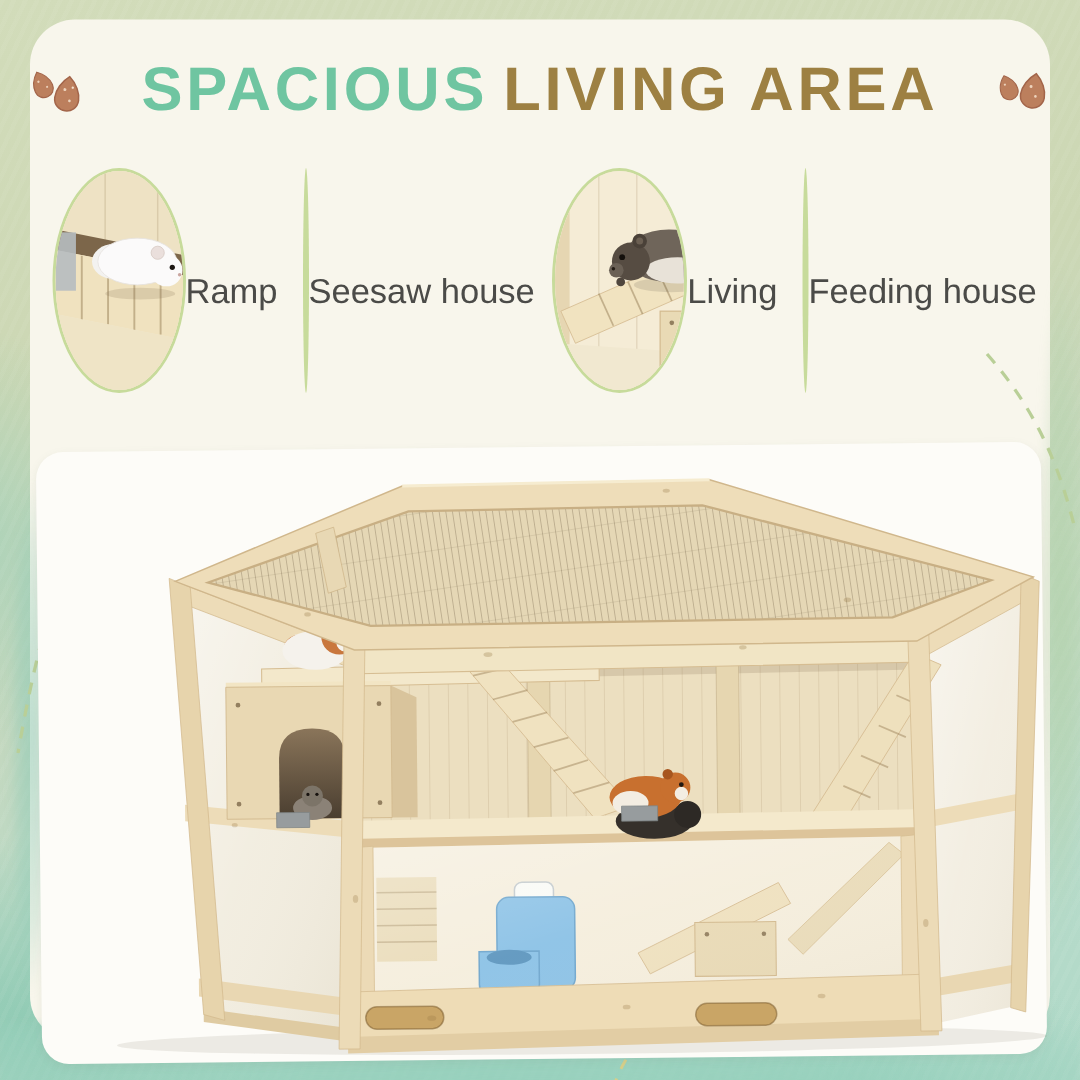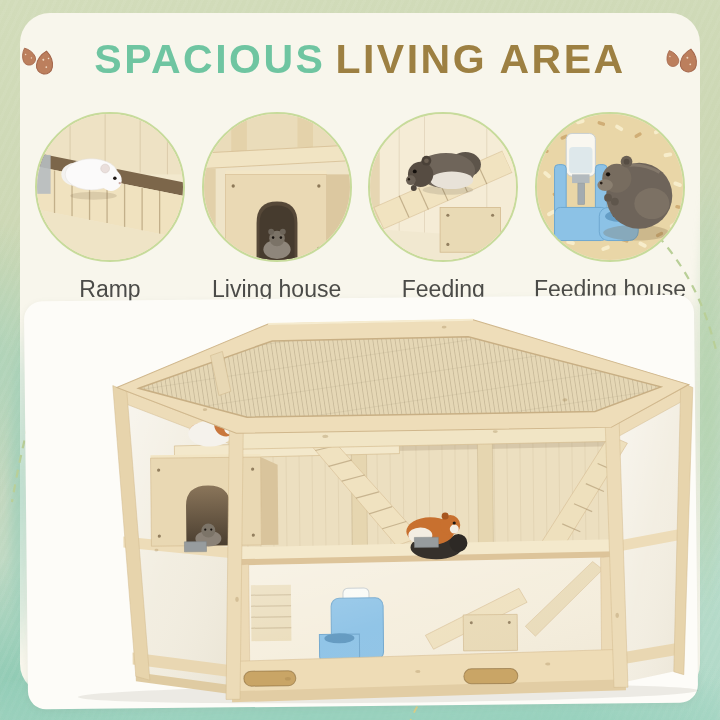--- a/index.html
+++ b/index.html
@@ -36,21 +36,21 @@
 
   
   .header{position:absolute;left:0;top:36px;width:720px;display:flex;align-items:center;justify-content:center;gap:34px;}
   .title{margin:0;font-size:41px;font-weight:700;letter-spacing:2.5px;white-space:nowrap;}
   .title .t1{color:var(--teal,#6fc5a1);margin-right:10px;}
   .title .t2{color:var(--gold,#9d8042);}
   .almonds{width:44px;height:40px;flex:0 0 auto;}
 
   
   .features{position:absolute;left:35px;top:112px;width:650px;display:flex;justify-content:space-between;}
-  .feature{width:150px;display:flex;flex-direction:column;align-items:center;}
+  .feature{width:150px;display:flex;flex-direction:row;align-items:center;}
   .circle{width:150px;height:150px;border-radius:50%;overflow:hidden;border:2px solid var(--ring,#c7db9b);box-sizing:border-box;background:#f2e8cd;}
   .circle svg{display:block;width:146px;height:146px;}
   .feature-label{margin-top:14px;font-size:23px;color:var(--label,#4b4b48);white-space:nowrap;}
 
   
   .photo{position:absolute;left:26px;top:298px;width:670px;height:408px;background:#fdfcf8;
     border-radius:18px;transform:rotate(-0.6deg);box-shadow:0 2px 6px rgba(120,140,120,.12);}
   .photo svg{display:block;width:670px;height:408px;}
 </style>
 </head>
@@ -160,21 +160,21 @@
           <g>
             <ellipse cx="75" cy="139" rx="14" ry="10" fill="#8e867b"></ellipse>
             <circle cx="75" cy="128" r="8" fill="#7b7367"></circle>
             <circle cx="69" cy="121" r="3" fill="#6d655a"></circle>
               <circle cx="81" cy="121" r="3" fill="#6d655a"></circle>
             <circle cx="71" cy="127" r="1.3" fill="#17120e"></circle>
               <circle cx="79" cy="127" r="1.3" fill="#17120e"></circle>
           </g>
         </svg>
       </div>
-      <span class="feature-label">Living house</span>
+      <span class="feature-label">Seesaw house</span>
     </div>
 
     <div class="feature">
       <div class="circle">
         <svg viewBox="0 0 150 150">
           <rect width="150" height="150" fill="#f5ecd6"></rect>
           <g stroke="rgba(160,135,95,.2)" stroke-width="1">
             <line x1="30" y1="0" x2="30" y2="150"></line>
               <line x1="56" y1="0" x2="56" y2="150"></line>
               <line x1="120" y1="0" x2="120" y2="150"></line>
@@ -205,21 +205,21 @@
             <circle cx="52" cy="62" r="13" fill="#564c42"></circle>
             <circle cx="58" cy="48" r="5" fill="#4a4138"></circle>
               <circle cx="58" cy="48" r="2.4" fill="#6b5f52"></circle>
             <circle cx="46" cy="59" r="2" fill="#14100c"></circle>
             <circle cx="42" cy="68" r="5" fill="#6b6156"></circle>
               <circle cx="40" cy="67" r="1.2" fill="#241c15"></circle>
             <circle cx="45" cy="76" r="3" fill="#4f463d"></circle>
           </g>
         </svg>
       </div>
-      <span class="feature-label">Feeding</span>
+      <span class="feature-label">Living</span>
     </div>
 
     <div class="feature">
       <div class="circle">
         <svg viewBox="0 0 150 150">
           <rect width="150" height="150" fill="#e9d6a7"></rect>
           <g>
             <g fill="#f7edcb">
               <rect x="8" y="10" width="9" height="4" rx="2" transform="rotate(20 12 12)"></rect>
                 <rect x="40" y="6" width="9" height="4" rx="2" transform="rotate(-15 44 8)"></rect>

